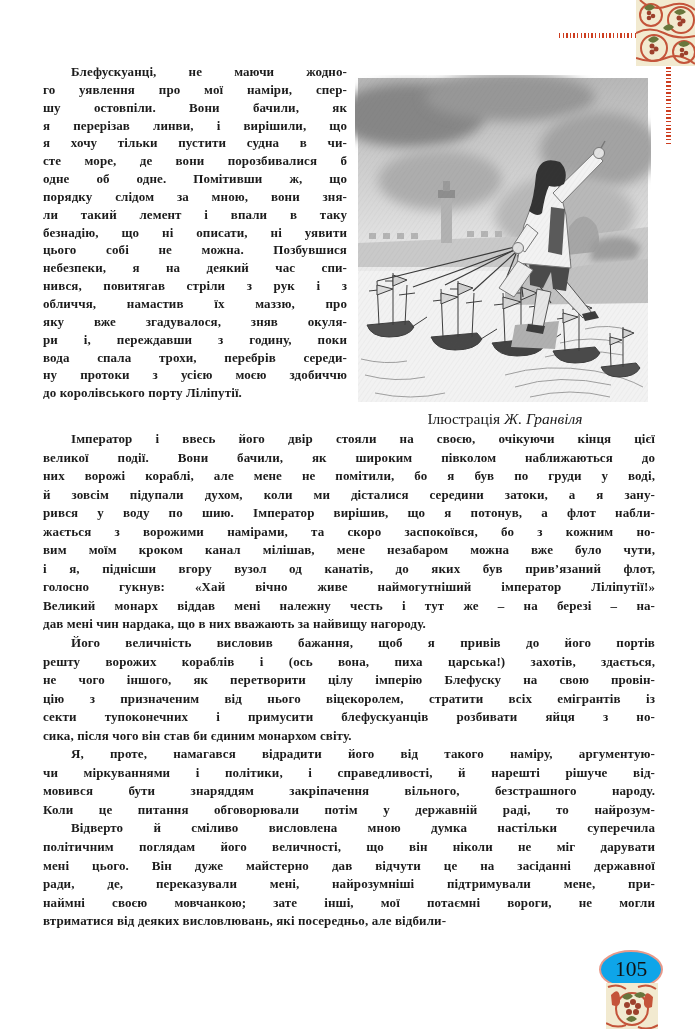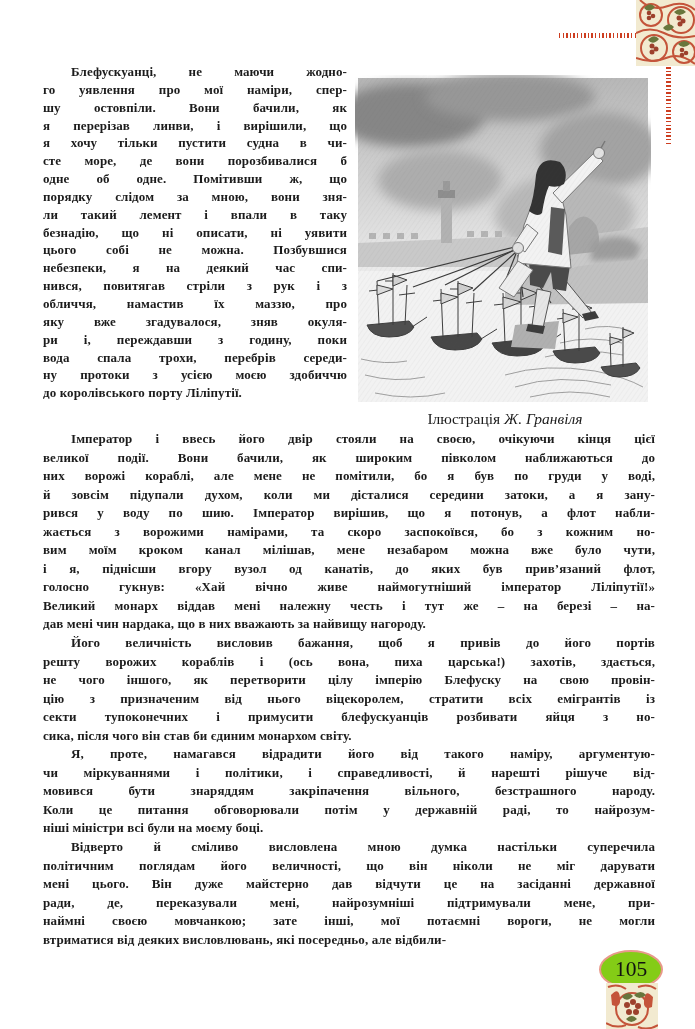--- a/index.html
+++ b/index.html
@@ -43,21 +43,21 @@
   
   .illos{display:block;width:296px;height:330px;margin-top:12px;}
   .caption{
     text-align:center;font-size:15.5px;margin-top:5px;line-height:18px;
   }
   .caption .author{font-style:italic;}
   
   .badge{
     position:absolute;top:950px;right:32px;width:64px;height:39px;
     border:2.5px solid #e8998a;border-radius:50%;
-    box-sizing:border-box;background:#84cc16;
+    box-sizing:border-box;background:#0ea5e9;
     display:flex;align-items:center;justify-content:center;
     font-size:21.5px;color:#111111;
   }
 </style>
 </head>
 <body>
 
 <div class="page">
 
   <svg class="orn-top" viewBox="0 0 59 66" aria-hidden="true">
@@ -292,21 +292,20 @@
           <div class="line">не чого іншого, як перетворити цілу імперію Блефуску на свою провін-</div>
           <div class="line">цію з призначеним від нього віцекоролем, стратити всіх емігрантів із</div>
           <div class="line">секти тупоконечних і примусити блефускуанців розбивати яйця з но-</div>
           <div class="line last">сика, після чого він став би єдиним монархом світу.</div>
         </div>
         <div class="para">
           <div class="line first">Я, проте, намагався відрадити його від такого наміру, аргументую-</div>
           <div class="line">чи міркуваннями і політики, і справедливості, й нарешті рішуче від-</div>
           <div class="line">мовився бути знаряддям закріпачення вільного, безстрашного народу.</div>
           <div class="line">Коли це питання обговорювали потім у державній раді, то найрозум-</div>
-          <div class="line last">ніші міністри всі були на моєму боці.</div>
         </div>
         <div class="para">
           <div class="line first">Відверто й сміливо висловлена мною думка настільки суперечила</div>
           <div class="line">політичним поглядам його величності, що він ніколи не міг дарувати</div>
           <div class="line">мені цього. Він дуже майстерно дав відчути це на засіданні державної</div>
           <div class="line">ради, де, переказували мені, найрозумніші підтримували мене, при-</div>
           <div class="line">наймні своєю мовчанкою; зате інші, мої потаємні вороги, не могли</div>
           <div class="line last">втриматися від деяких висловлювань, які посередньо, але відбили-</div>
         </div>
       </div>

